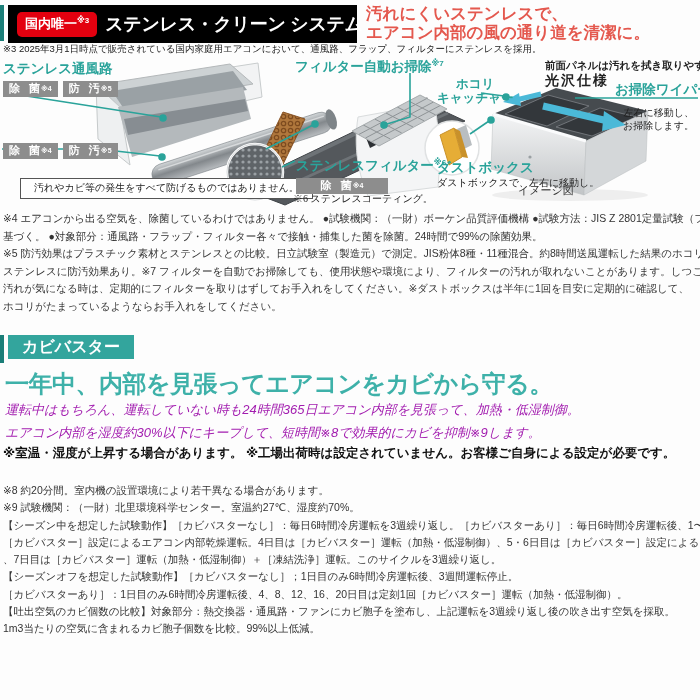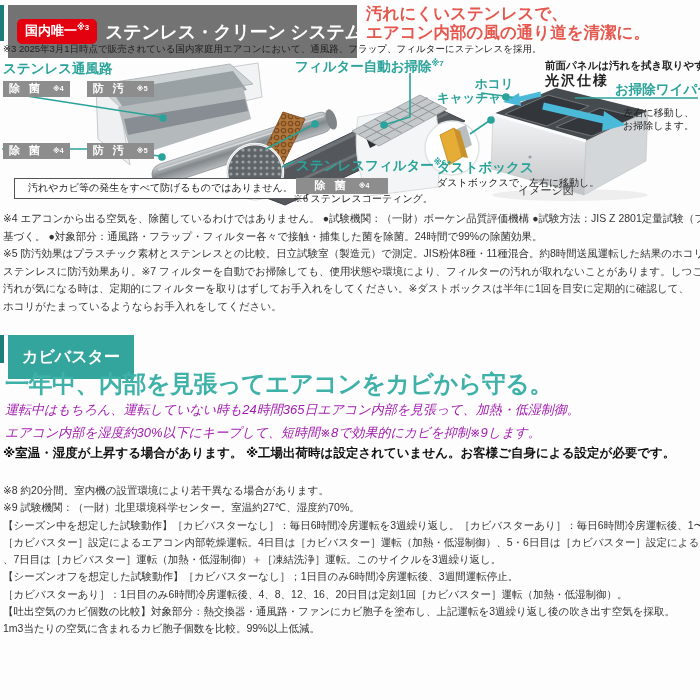--- a/index.html
+++ b/index.html
@@ -1,48 +1,48 @@
 <!DOCTYPE html>
 <html><head>
 <meta charset="utf-8">
 <style>
   html,body{margin:0;padding:0;}
   .page{position:relative;width:700px;height:700px;background:#fdfdfd;overflow:hidden;
         font-family:"Liberation Sans","DejaVu Sans",sans-serif;color:#222;}
   .abs{position:absolute;}
   
   .hd-bar{left:0;top:5px;width:4px;height:36px;background:#1b7e78;}
-  .hd-block{left:8px;top:5px;width:349px;height:53px;background:#737373;display:flex;align-items:center;gap:8px;padding-left:9px;box-sizing:border-box;}
+  .hd-block{left:8px;top:5px;width:349px;height:38px;background:#000000;display:flex;align-items:center;gap:8px;padding-left:9px;box-sizing:border-box;}
   .kokunai{background:#e3000f;color:#fff;font-weight:bold;font-size:13px;padding:3px 8px 4px;border-radius:5px;white-space:nowrap;flex:0 0 auto;}
   .kokunai sup{font-size:8px;}
   .hd-title{color:#fff;font-weight:bold;font-size:18px;white-space:nowrap;letter-spacing:-0.3px;}
   .hd-tagline{left:366px;top:4px;color:#e4584e;font-weight:bold;font-size:16.5px;line-height:19px;white-space:nowrap;}
   .hd-note{left:3px;top:43px;font-size:9.5px;color:#222;white-space:nowrap;}
   
   .diagram{left:0;top:57px;width:700px;height:150px;}
   .dg-label{position:absolute;color:#2aa39a;font-weight:bold;font-size:13.5px;white-space:nowrap;}
-  .dg-label.small{font-size:12.5px;line-height:14px;text-align:right;}
-  .gbadge{display:inline-flex;align-items:flex-start;background:#8d8d8d;color:#fff;font-size:11px;font-weight:bold;padding:1px 6px 2px;margin-right:17px;letter-spacing:3px;line-height:13px;gap:12px;}
+  .dg-label.small{font-size:12.5px;line-height:14px;text-align:center;}
+  .gbadge{display:inline-flex;align-items:flex-start;background:#8d8d8d;color:#fff;font-size:11px;font-weight:bold;padding:1px 6px 2px;margin-right:5px;letter-spacing:3px;line-height:13px;}
   .gbadge sup{font-size:7px;letter-spacing:0;margin-left:-2px;}
   .gbadge.wide{width:80px;justify-content:center;}
-  .disclaimer-box{position:absolute;left:14px;top:121px;border:1px solid #555;background:#fff;font-size:10px;padding:2px 13px 3px;color:#222;white-space:nowrap;}
+  .disclaimer-box{position:absolute;left:20px;top:121px;border:1px solid #555;background:#fff;font-size:10px;padding:2px 13px 3px;color:#222;white-space:nowrap;}
   .dg-note{position:absolute;font-size:10px;color:#222;white-space:nowrap;}
   .front-note{position:absolute;left:545px;top:2px;font-size:10.5px;font-weight:bold;color:#222;white-space:nowrap;}
   .gloss{position:absolute;left:545px;top:15px;font-size:14px;font-weight:bold;color:#222;letter-spacing:2px;}
   .wiper-label{left:600px;top:24px;margin-left:15px;}
   .wiper-sub{position:absolute;left:606px;top:49px;font-size:10px;color:#222;text-align:right;width:88px;line-height:13px;white-space:nowrap;}
   .img-caption{position:absolute;left:518px;top:126px;font-size:11px;color:#333;}
   sup.teal{font-size:8px;font-weight:bold;}
   
   .notes{font-size:10.5px;color:#333;white-space:nowrap;}
   .notes1{left:3px;top:210px;line-height:17.5px;}
   .notes2{left:3px;top:482px;line-height:17.3px;}
   
   .kb-bar{left:0;top:335px;width:4px;height:28px;background:#1b7e78;}
-  .kb-block{left:8px;top:335px;height:44px;background:#33a59d;color:#fff;font-size:16px;font-weight:bold;display:flex;align-items:center;padding:0 14px;}
+  .kb-block{left:8px;top:335px;height:24px;background:#33a59d;color:#fff;font-size:16px;font-weight:bold;display:flex;align-items:center;padding:0 14px;}
   .kb-headline{left:5px;top:368px;font-size:24px;font-weight:bold;color:#3eb1a9;white-space:nowrap;letter-spacing:-0.5px;}
   .kb-body{left:5px;top:399px;font-size:13px;color:#a21caf;line-height:22.5px;white-space:nowrap;font-style:italic;}
   .kb-caution{left:3px;top:445px;font-size:12.5px;font-weight:bold;color:#111;white-space:nowrap;}
 </style>
 </head>
 <body>
 
 <div class="page">
 
   <div class="abs hd-bar"></div>

